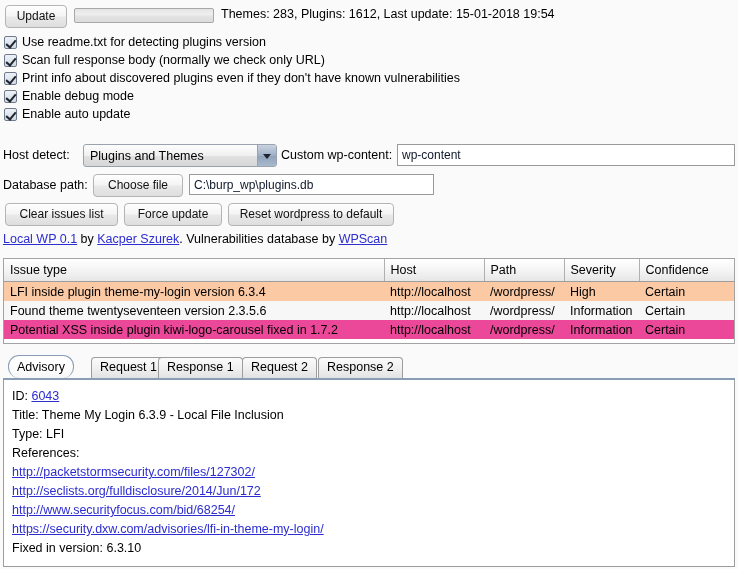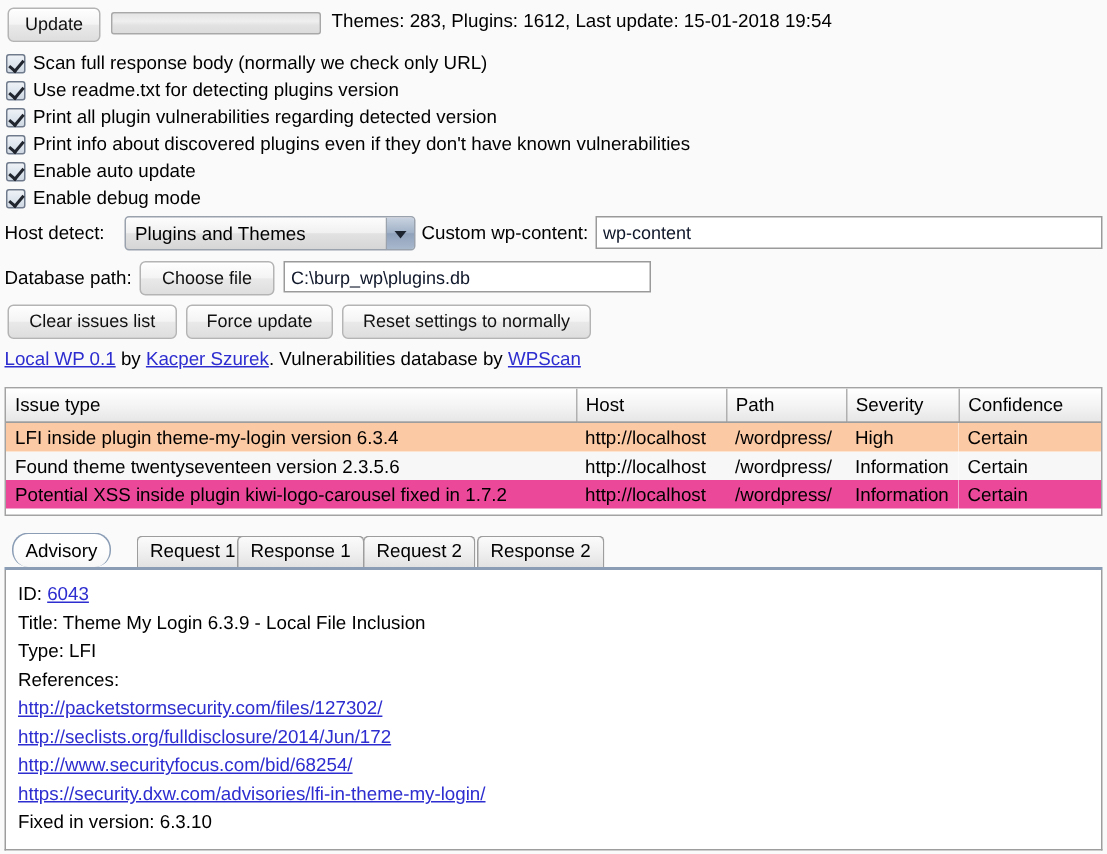--- a/index.html
+++ b/index.html
@@ -231,41 +231,37 @@
 
 <div id="topbar">
   <div class="btn" id="update-button">Update</div>
   <div class="progressbar" id="progress-bar"></div>
   <div id="status-text">Themes: 283, Plugins: 1612, Last update: 15-01-2018 19:54</div>
 </div>
 
 <div id="checkbox-group">
   <div class="cb-row">
     <span class="cbox"></span>
+    <span class="cb-label">Use readme.txt for detecting plugins version</span>
+  </div>
+  <div class="cb-row">
+    <span class="cbox"></span>
     <span class="cb-label">Scan full response body (normally we check only URL)</span>
   </div>
   <div class="cb-row">
     <span class="cbox"></span>
-    <span class="cb-label">Use readme.txt for detecting plugins version</span>
-  </div>
-  <div class="cb-row">
-    <span class="cbox"></span>
-    <span class="cb-label">Print all plugin vulnerabilities regarding detected version</span>
-  </div>
-  <div class="cb-row">
-    <span class="cbox"></span>
     <span class="cb-label">Print info about discovered plugins even if they don't have known vulnerabilities</span>
   </div>
   <div class="cb-row">
     <span class="cbox"></span>
+    <span class="cb-label">Enable debug mode</span>
+  </div>
+  <div class="cb-row">
+    <span class="cbox"></span>
     <span class="cb-label">Enable auto update</span>
-  </div>
-  <div class="cb-row">
-    <span class="cbox"></span>
-    <span class="cb-label">Enable debug mode</span>
   </div>
 </div>
 
 <div id="detect-row">
   <span id="detect-label">Host detect:</span>
   <div id="detect-select">
     <span class="sel-value">Plugins and Themes</span>
     <span class="sel-arrow-box"></span>
   </div>
   <span id="wpcontent-label">Custom wp-content:</span>
@@ -274,21 +270,21 @@
 
 <div id="db-row">
   <span id="db-label">Database path:</span>
   <div class="btn" id="choose-file-button">Choose file</div>
   <input class="txtfield" id="db-path-input" type="text" value="C:\burp_wp\plugins.db" style="">
 </div>
 
 <div id="action-row">
   <div class="btn" id="clear-issues-button">Clear issues list</div>
   <div class="btn" id="force-update-button">Force update</div>
-  <div class="btn" id="reset-settings-button">Reset settings to normally</div>
+  <div class="btn" id="reset-settings-button">Reset wordpress to default</div>
 </div>
 
 <div id="credits">
   <a href="#">Local WP 0.1</a><span> by </span><a href="#">Kacper Szurek</a><span>. Vulnerabilities database by </span><a href="#">WPScan</a>
 </div>
 
 <div id="issues-panel">
   <table id="issues-table">
     <colgroup>
       <col style="width:380px">

